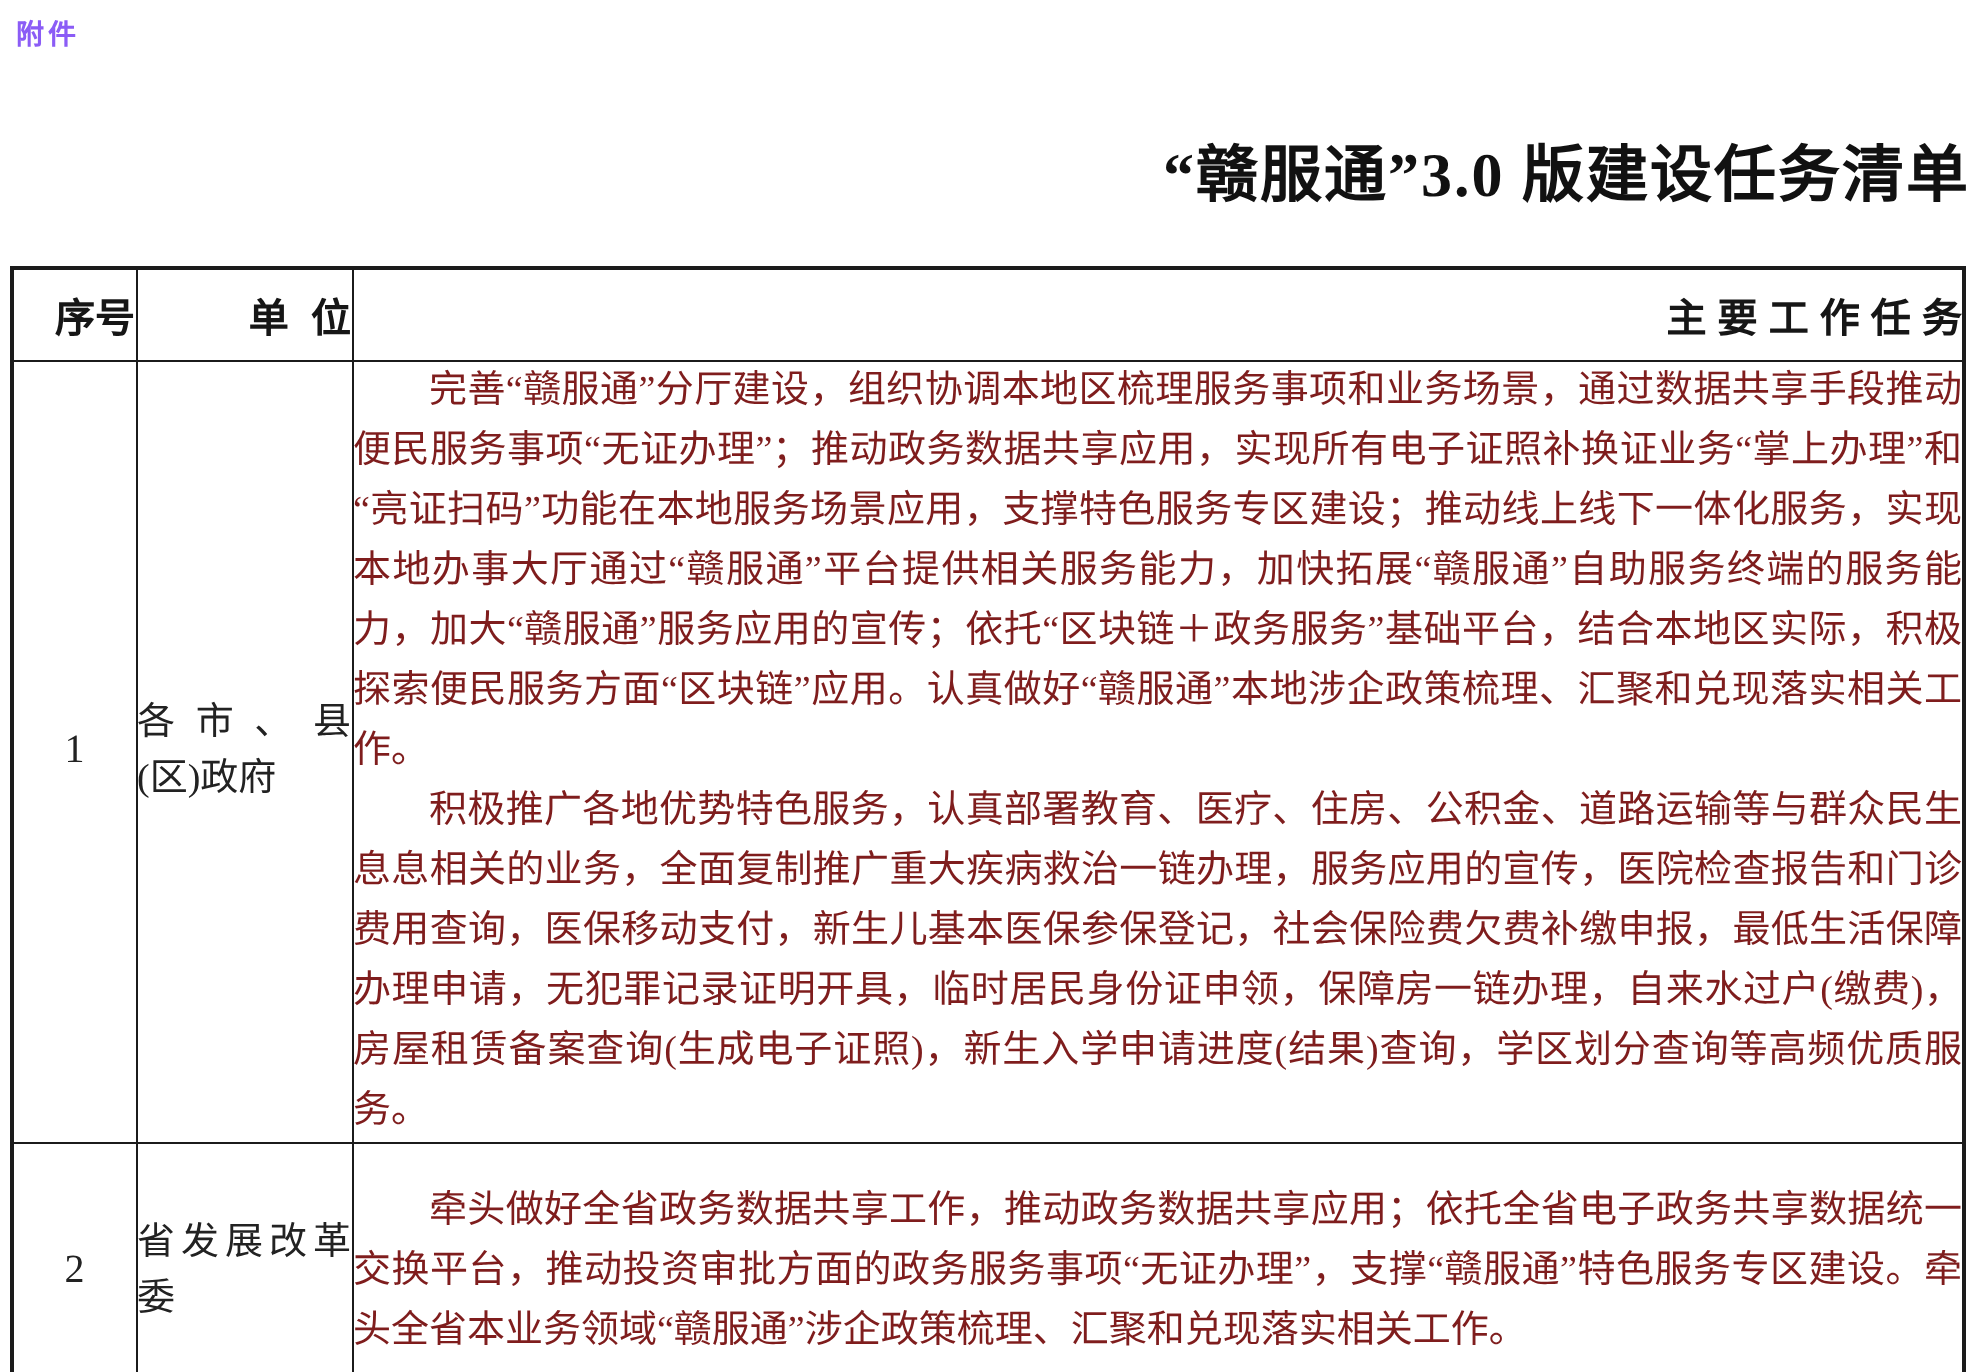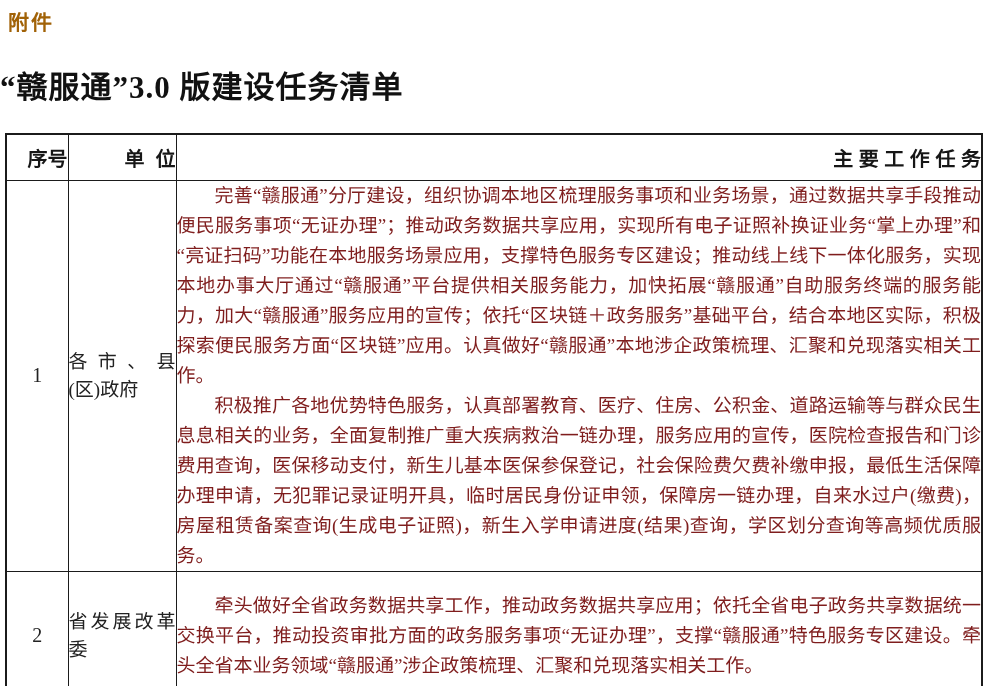--- a/index.html
+++ b/index.html
@@ -14,31 +14,31 @@
     background: #ffffff;
     color: #1a1a1a;
     overflow: hidden;
   }
   .attachment {
     position: absolute;
     left: 8px;
     top: 6px;
     font-family: "Liberation Sans", sans-serif;
     font-weight: 700;
-    font-size: 21px;
+    font-size: 14px;
     letter-spacing: 2px;
-    color: #a16207;
+    color: #8b5cf6;
   }
   .title {
     position: absolute;
     left: 0;
     right: 0;
     top: 62px;
     margin: 0;
-    text-align: left;
+    text-align: right;
     font-family: "Liberation Serif", serif;
     font-weight: 700;
     font-size: 31px;
     letter-spacing: 1px;
     color: #111111;
   }
   table.task-table {
     position: absolute;
     left: 5px;
     top: 133px;

